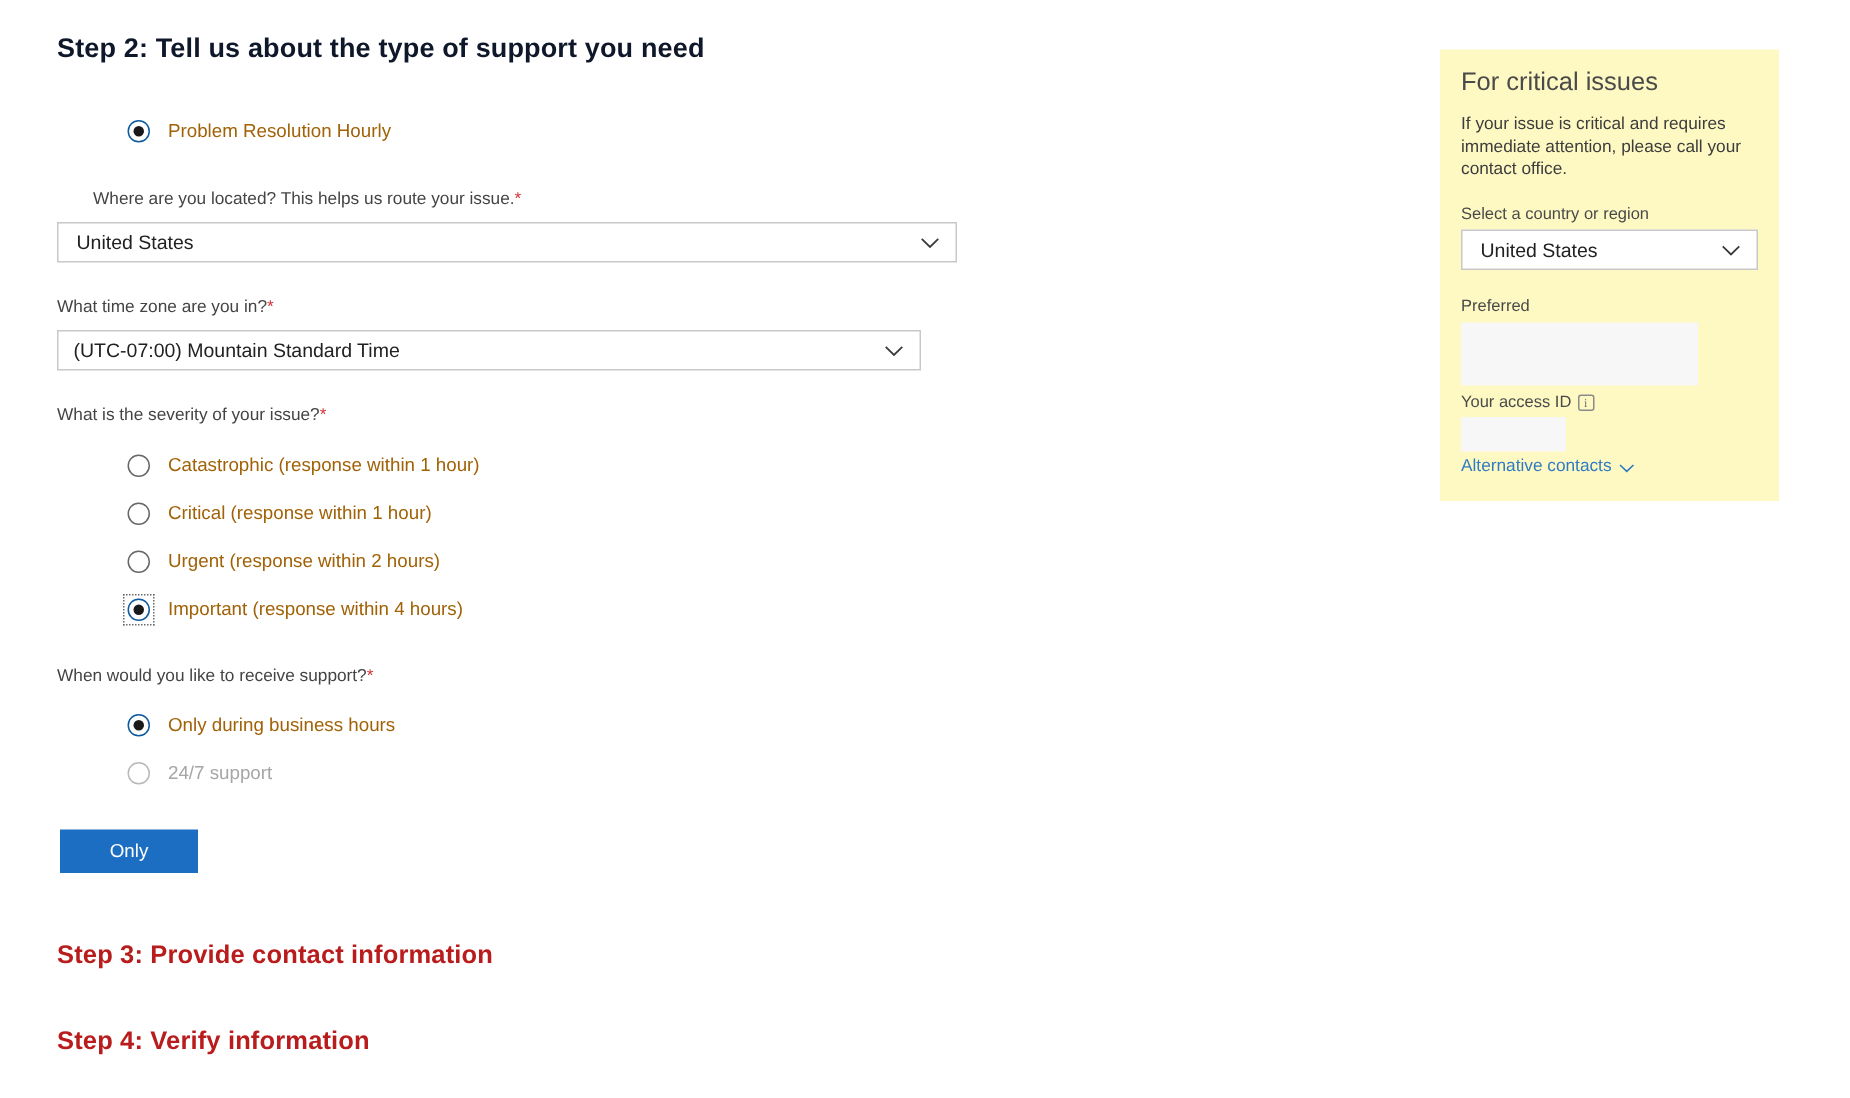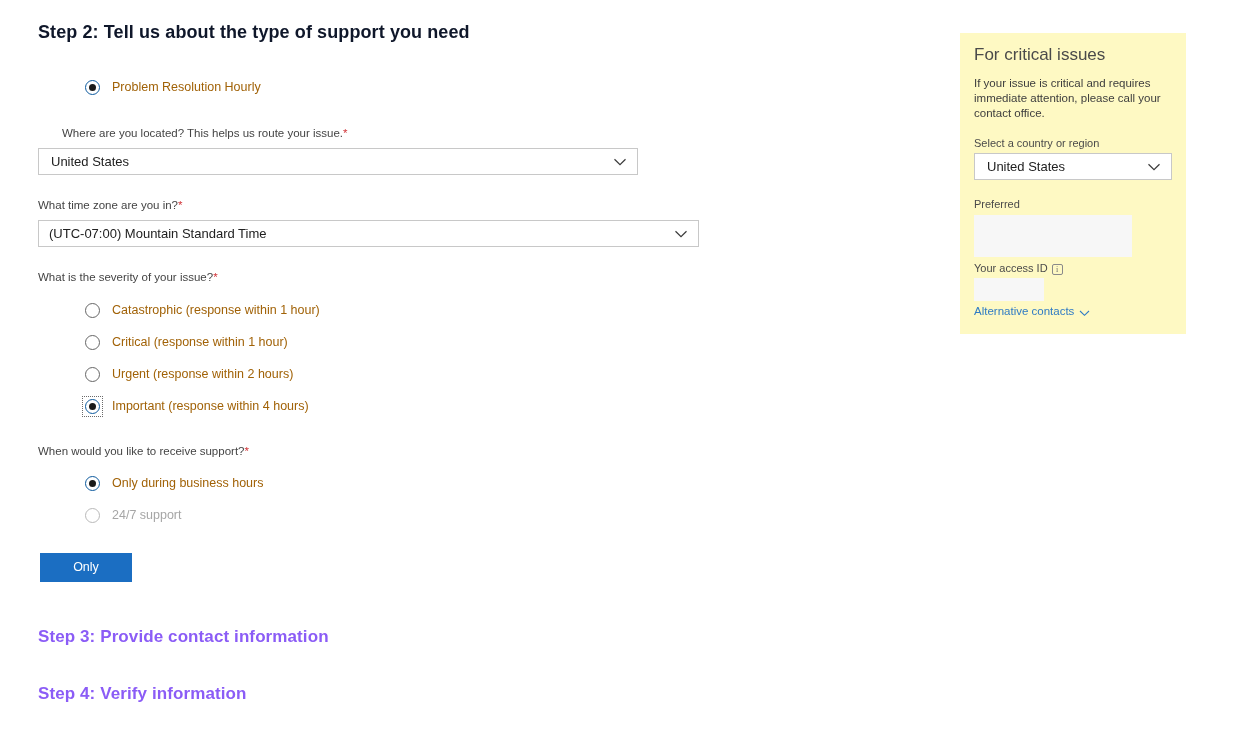--- a/index.html
+++ b/index.html
@@ -147,21 +147,21 @@
     line-height: 29px;
     text-align: center;
   }
 
   
   .step-collapsed {
     position: absolute;
     left: 38px;
     font-size: 17px;
     font-weight: bold;
-    color: #8b5cf6;
+    color: #b91c1c;
     letter-spacing: 0.1px;
     white-space: nowrap;
   }
 
   
   .side-panel {
     position: absolute;
     left: 960px;
     top: 33px;
     width: 226px;
@@ -252,21 +252,21 @@
     <span class="chev">
       <svg viewBox="0 0 14 10" width="14" height="10">
           <path d="M1.5 2.2 L7 7.6 L12.5 2.2" fill="none" stroke="#3a3a3a" stroke-width="1.2"></path>
         </svg>
     </span>
   </div>
 
   <div class="field-label" style="left:0px; top:199px;">
     <span>What time zone are you in?</span><span class="req">*</span>
   </div>
-  <div class="dropdown" style="left:0px; top:220px; width:661px; height:27px;padding-left:10px;">
+  <div class="dropdown" style="left:0px; top:220px; width:576px; height:27px;padding-left:10px;">
     <span class="dd-value">(UTC-07:00) Mountain Standard Time</span>
     <span class="chev">
       <svg viewBox="0 0 14 10" width="14" height="10">
           <path d="M1.5 2.2 L7 7.6 L12.5 2.2" fill="none" stroke="#3a3a3a" stroke-width="1.2"></path>
         </svg>
     </span>
   </div>
 
   <div class="field-label" style="left:0px; top:271px;">
     <span>What is the severity of your issue?</span><span class="req">*</span>

